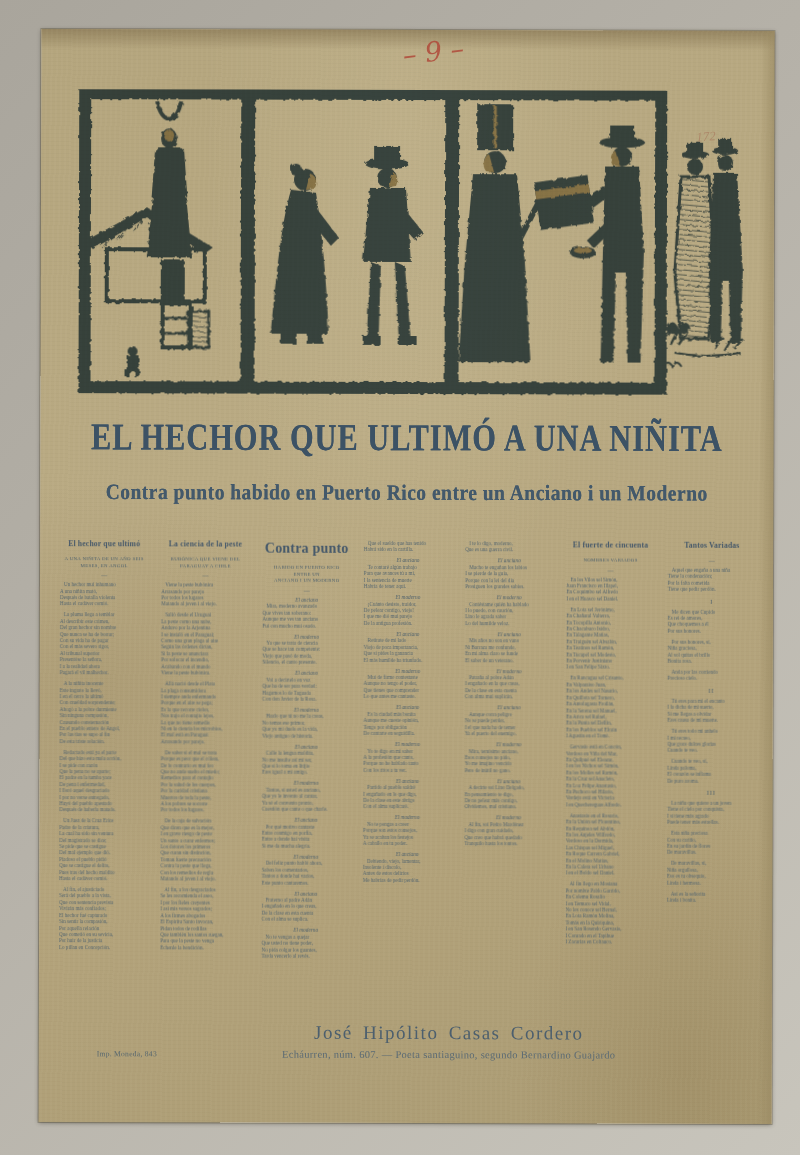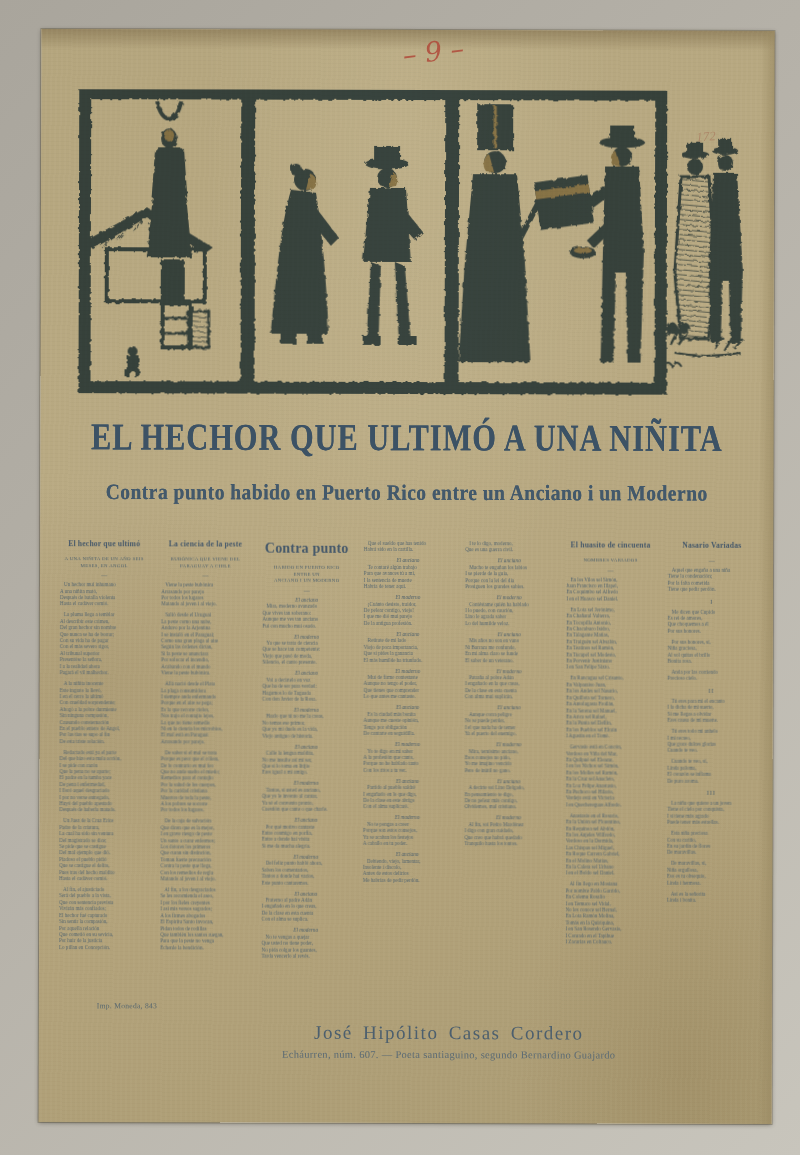--- a/index.html
+++ b/index.html
@@ -74,21 +74,21 @@
   .stanza-label{
     font-size:5.3px;font-style:italic;text-align:center;color:#4c5f6b;margin:1px 0 .5px;
   }
   .stanza-label.numeral{font-size:6.2px;font-style:normal;margin:5px 0 4px;letter-spacing:1px;}
   .vline{
     font-size:5.05px;line-height:1.27;white-space:nowrap;overflow:hidden;
     color:#55666f;padding-left:3px;
   }
   .vline.first{padding-left:7px;}
   .footer-imprint{
-    position:absolute;left:58px;top:972px;font-size:7.5px;color:#55666f;letter-spacing:.3px;
+    position:absolute;left:58px;top:1020px;font-size:7.5px;color:#55666f;letter-spacing:.3px;
   }
   .footer-author{
     position:absolute;left:160px;width:500px;top:992px;text-align:center;
     font-size:19px;color:#4c5f6e;letter-spacing:1.5px;word-spacing:4px;
   }
   .footer-address{
     position:absolute;left:160px;width:500px;top:1019px;text-align:center;
     font-size:10.5px;color:#5a6a74;letter-spacing:.3px;
   }
 </style>
@@ -554,21 +554,21 @@
         </div>
         <div class="stanza">
           <div class="stanza-label">El moderno</div>
           <div class="vline first">Al fin, soi Pedro Mardónez</div>
           <div class="vline">I digo con gran cuidado,</div>
           <div class="vline">Que creo que habrá quedado</div>
           <div class="vline">Tranquilo hasta los tontos.</div>
         </div>
       </div>
       <div class="col">
-        <div class="col-header">El huasito de cincuenta</div>
+        <div class="col-header">El fuerte de cincuenta</div>
         <div class="col-subhead">NOMBRES VARIADOS</div>
         <div class="col-divider">—</div>
         <div class="stanza">
           <div class="vline first">En los Vilos sel Simón,</div>
           <div class="vline">Juan Francisco en Illapel,</div>
           <div class="vline">En Coquimbo sel Alfredo</div>
           <div class="vline">I en el Huasco sel Daniel.</div>
         </div>
         <div class="stanza">
           <div class="vline first">En Lota sel Jerónimo,</div>
@@ -625,21 +625,21 @@
           <div class="vline">I en Temuco sel Vidal,</div>
           <div class="vline">No les conoce sel Bernal,</div>
           <div class="vline">En Lota Ramón Molina,</div>
           <div class="vline">Tomás en la Quiriquina,</div>
           <div class="vline">I en San Rosendo Gervasio,</div>
           <div class="vline">I Conrado en el Tapihue</div>
           <div class="vline">I Zacarías en Coltauco.</div>
         </div>
       </div>
       <div class="col">
-        <div class="col-header">Nasario  Variadas</div>
+        <div class="col-header">Tantos  Variadas</div>
         <div class="col-divider">—</div>
         <div class="stanza">
           <div class="vline first">Aquel que engaña a una niña</div>
           <div class="vline">Tiene la condenación;</div>
           <div class="vline">Por la falta cometida</div>
           <div class="vline">Tiene que pedir perdón.</div>
         </div>
         <div class="stanza">
           <div class="stanza-label numeral">I</div>
           <div class="vline first">Me dicen que Cupido</div>

